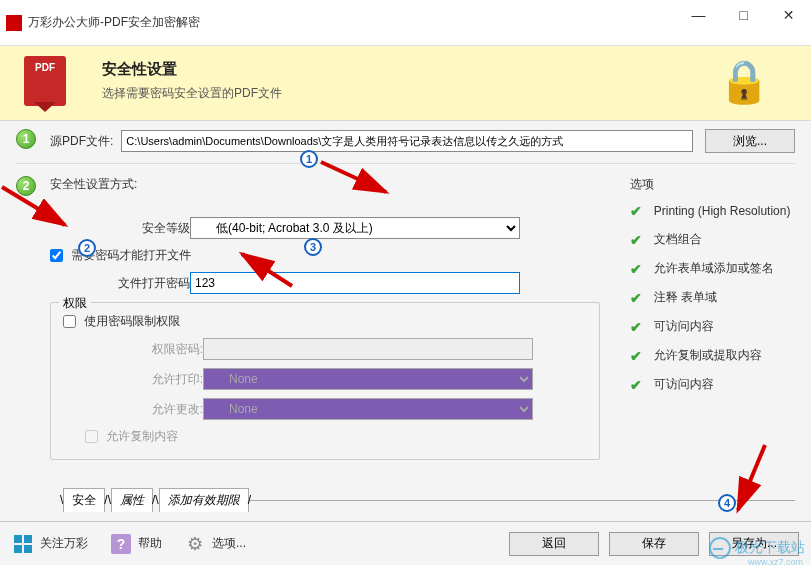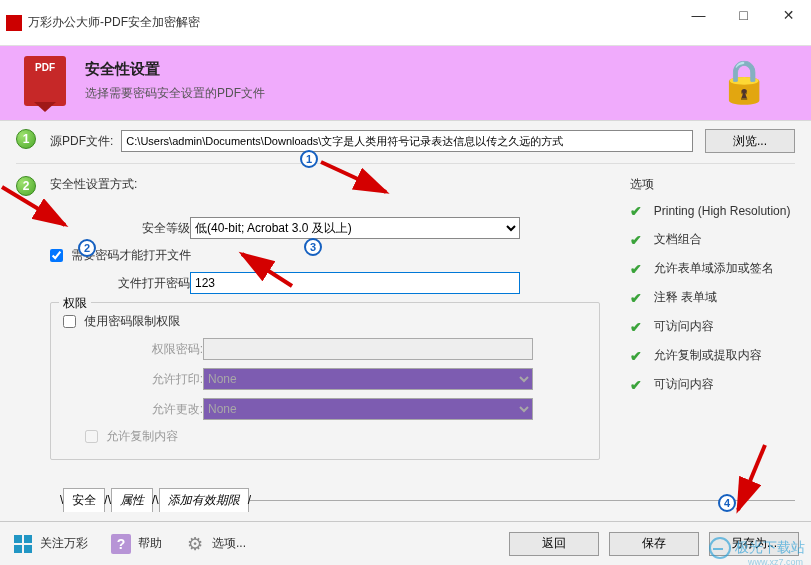--- a/index.html
+++ b/index.html
@@ -6,45 +6,45 @@
 body { width: 811px; height: 565px; background: #f4f4f4; position: relative; overflow: hidden; }
 
 
 .titlebar { height: 46px; background: #fff; display: flex; align-items: center; border-bottom: 1px solid #e0e0e0; }
 .titlebar .app-icon { width: 16px; height: 16px; margin: 0 6px; background: #c00; position: relative; }
 .titlebar .title { font-size: 12px; color: #333; flex: 1; }
 .titlebar .win-controls { display: flex; height: 100%; }
 .titlebar .win-btn { width: 45px; height: 30px; display: flex; align-items: center; justify-content: center; font-size: 14px; color: #333; cursor: pointer; }
 
 
-.header { display: flex; align-items: center; padding: 10px 16px 14px 24px; background: #f0abfc; border-bottom: 1px solid #d8d8d8; }
+.header { display: flex; align-items: center; padding: 10px 16px 14px 24px; background: #fef9c3; border-bottom: 1px solid #d8d8d8; }
 .pdf-icon-big { width: 42px; height: 50px; background: #c62828; border-radius: 3px 3px 3px 3px; position: relative; display: flex; align-items: flex-start; justify-content: center; color: #fff; font-size: 10px; font-weight: bold; padding-top: 6px; }
 .pdf-icon-big::after { content: ""; position: absolute; bottom: -6px; left: 10px; width: 0; height: 0; border-left: 11px solid transparent; border-right: 11px solid transparent; border-top: 10px solid #a01818; }
-.header-text { margin-left: 19px; }
+.header-text { margin-left: 36px; }
 .header-text h2 { font-size: 15px; font-weight: bold; color: #222; margin-bottom: 6px; }
 .header-text p { font-size: 12px; color: #555; }
 .lock-icon { margin-left: auto; margin-right: 24px; font-size: 42px; }
 
 
 .main { padding: 0 16px; background: #f4f4f4; }
 .step-row { display: flex; align-items: flex-start; padding: 8px 0; }
 .step-num { width: 20px; height: 20px; border-radius: 50%; background: radial-gradient(circle at 30% 30%, #9ee26f, #4ca82a); border: 1px solid #3a8a1e; color: #fff; font-size: 12px; font-weight: bold; display: flex; align-items: center; justify-content: center; margin-right: 14px; flex-shrink: 0; }
 .step-body { flex: 1; }
 
 .row1 { display: flex; align-items: center; }
 .label-inline { font-size: 12px; color: #333; margin-right: 8px; white-space: nowrap; }
 .file-input { flex: 1; height: 22px; border: 1px solid #888; font-size: 11px; padding: 0 4px; background: #fff; }
 .browse-btn { width: 90px; height: 24px; margin-left: 12px; font-size: 12px; border: 1px solid #999; background: #e8e8e8; cursor: pointer; }
 
 .section-title { font-size: 12px; color: #333; margin-bottom: 24px; }
 .form-row { display: flex; align-items: center; margin-bottom: 8px; }
 .form-label { width: 140px; font-size: 12px; color: #333; text-align: right; }
 .form-label.indent { padding-left: 22px; }
 .form-label.disabled { color: #999; }
-select.form-control { width: 330px; height: 22px; font-size: 12px; border: 1px solid #888; background: #fff; }
+select.form-control { width: 330px; height: 22px; font-size: 12px; border: 1px solid #888; background: #fff; padding-left: 21px; }
 select.form-control:disabled { background: #4c1d95; color: #888; }
 input.form-control { width: 330px; height: 22px; font-size: 12px; border: 1px solid #0078d7; padding: 0 4px; }
 input.form-control.disabled-inp { border: 1px solid #aaa; background: #eee; }
 input[type=checkbox] { margin-right: 5px; vertical-align: middle; }
 .checkbox-label { font-size: 12px; color: #333; }
 .checkbox-label.disabled { color: #999; }
 
 .two-col { display: flex; }
 .left-col { width: 570px; }
 .right-col { flex: 1; padding-left: 10px; }

